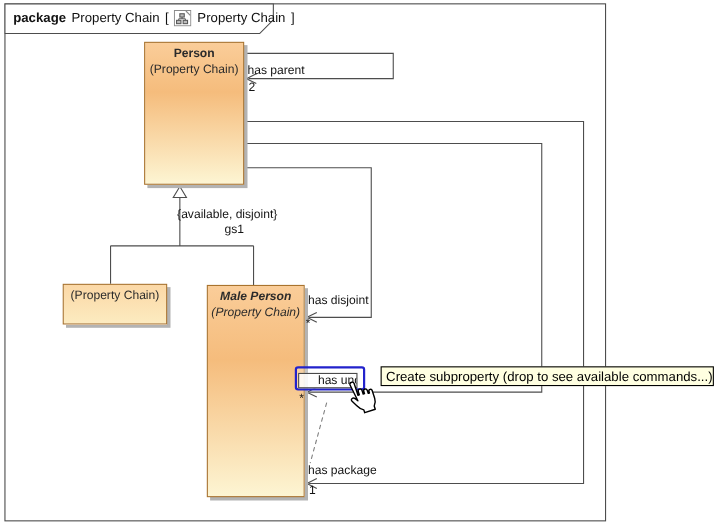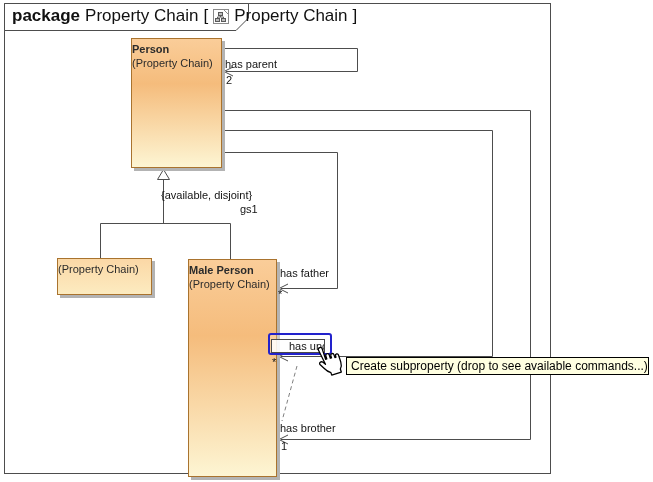--- a/index.html
+++ b/index.html
@@ -18,45 +18,45 @@
   .abs{position:absolute;}
   
   .frame{
     left:4px;top:3px;width:545px;height:469px;
     border:1px solid #4d4d4d;background:transparent;
   }
   
   .tab{left:4px;top:3px;width:246px;height:28px;}
   .tab-content{
     left:12px;top:8px;height:16px;display:flex;align-items:center;gap:5px;
-    font-size:17px;color:#111;white-space:nowrap;
+    font-size:12px;color:#111;white-space:nowrap;
   }
   .tab-keyword{font-weight:bold;}
   .mini-icon{width:16px;height:15px;display:inline-block;}
   
   .class-box{
     border:1px solid var(--class-border);
     box-shadow:3px 3px 0 #b3b3b3;
-    text-align:left;color:#2b2b2b;
+    text-align:center;color:#2b2b2b;
     font-size:11px;line-height:14px;
     box-sizing:border-box;padding-top:3px;
   }
   .grad-tall{background:linear-gradient(180deg,#facd99 0%,#f5bc7c 35%,#fdf5d3 100%);}
   .grad-short{background:linear-gradient(180deg,#fbd8a6 0%,#fcebc0 100%);}
   .class-title{font-weight:bold;}
   .class-sub{font-weight:normal;}
   .box-person{left:131px;top:38px;width:91px;height:130px;}
   .box-female{left:57px;top:258px;width:95px;height:37px;}
-  .box-male{left:188px;top:259px;width:89px;height:218px;}
+  .box-male{left:188px;top:259px;width:89px;height:193px;font-style:italic;}
   
   .lbl{font-size:11px;color:#141414;white-space:nowrap;line-height:12px;text-align:right;}
   .lbl-has-parent{left:225px;top:58px;}
   .lbl-mult-parent{left:226px;top:74px;}
   .lbl-constraint{left:161px;top:189px;}
-  .lbl-gs{left:204px;top:203px;margin-left:36px;}
+  .lbl-gs{left:204px;top:203px;}
   .lbl-has-brother{left:280px;top:267px;}
   .lbl-mult-brother{left:278px;top:288px;}
   .lbl-mult-uncle{left:272px;top:356px;}
   .lbl-has-father{left:280px;top:422px;}
   .lbl-mult-father{left:281px;top:440px;}
   
   .sel-box{
     left:268px;top:333px;width:64px;height:22px;
     border:2px solid var(--selection);border-radius:3px;
     box-sizing:border-box;background:rgba(255,255,255,0.25);
@@ -66,21 +66,21 @@
     border:1px solid #4a4a4a;background:rgba(255,255,255,0.85);
     font-size:11px;line-height:13px;color:#141414;
     overflow:hidden;padding-left:17px;box-sizing:border-box;white-space:nowrap;
   }
   
   .tooltip{
     left:346px;top:333px;width:303px;height:18px;
     background:var(--tooltip-bg);border:1px solid #000;
     box-sizing:border-box;
     font-size:12px;line-height:16px;color:#000;
-    padding-left:4px;white-space:nowrap;overflow:hidden;margin-top:24px;
+    padding-left:4px;white-space:nowrap;overflow:hidden;
   }
   
   .cursor{left:312px;top:345px;transform:rotate(-18deg);}
   svg.overlay{left:0;top:0;pointer-events:none;}
 </style>
 </head>
 <body>
 
 <svg class="abs overlay" width="653" height="482" viewBox="0 0 653 482">
   <g fill="none" stroke="#4d4d4d" stroke-width="1">
@@ -140,29 +140,29 @@
   <div class="class-title">Male Person</div>
   <div class="class-sub">(Property Chain)</div>
 </div>
 
 <div class="abs lbl lbl-has-parent">has parent</div>
 <div class="abs lbl lbl-mult-parent">2</div>
 
 <div class="abs lbl lbl-constraint">{available, disjoint}</div>
 <div class="abs lbl lbl-gs">gs1</div>
 
-<div class="abs lbl lbl-has-brother">has father</div>
+<div class="abs lbl lbl-has-brother">has disjoint</div>
 <div class="abs lbl lbl-mult-brother">*</div>
 
 <div class="abs sel-box">
   <div class="sel-inner">has uncle</div>
 </div>
 <div class="abs lbl lbl-mult-uncle">*</div>
 
-<div class="abs lbl lbl-has-father">has brother</div>
+<div class="abs lbl lbl-has-father">has package</div>
 <div class="abs lbl lbl-mult-father">1</div>
 
 <div class="abs tooltip">Create subproperty (drop to see available commands...)</div>
 
 <div class="abs cursor">
   <svg width="30" height="34" viewBox="0 0 25 29">
     <path d="M9.2,2.6 a1.7,1.7 0 0 1 3.4,0 l0,9.4 l1.1,0 l0,-2.6 a1.5,1.5 0 0 1 3,0 l0,3 l1.1,0 l0,-1.9 a1.4,1.4 0 0 1 2.8,0 l0,2.6 l1,0 l0,-1.2 a1.3,1.3 0 0 1 2.6,0 l0,6.3 q0,3.4 -2.2,5.6 l0,2.7 l-8.6,0 l0,-2.3 q-2.8,-1.9 -4.3,-5 l-2.3,-4.1 q-0.7,-1.5 0.7,-2.1 q1.3,-0.5 2.2,0.8 l1.5,2.2 z" fill="#ffffff" stroke="#000000" stroke-width="1.1" stroke-linejoin="round"></path>
   </svg>
 </div>
 

